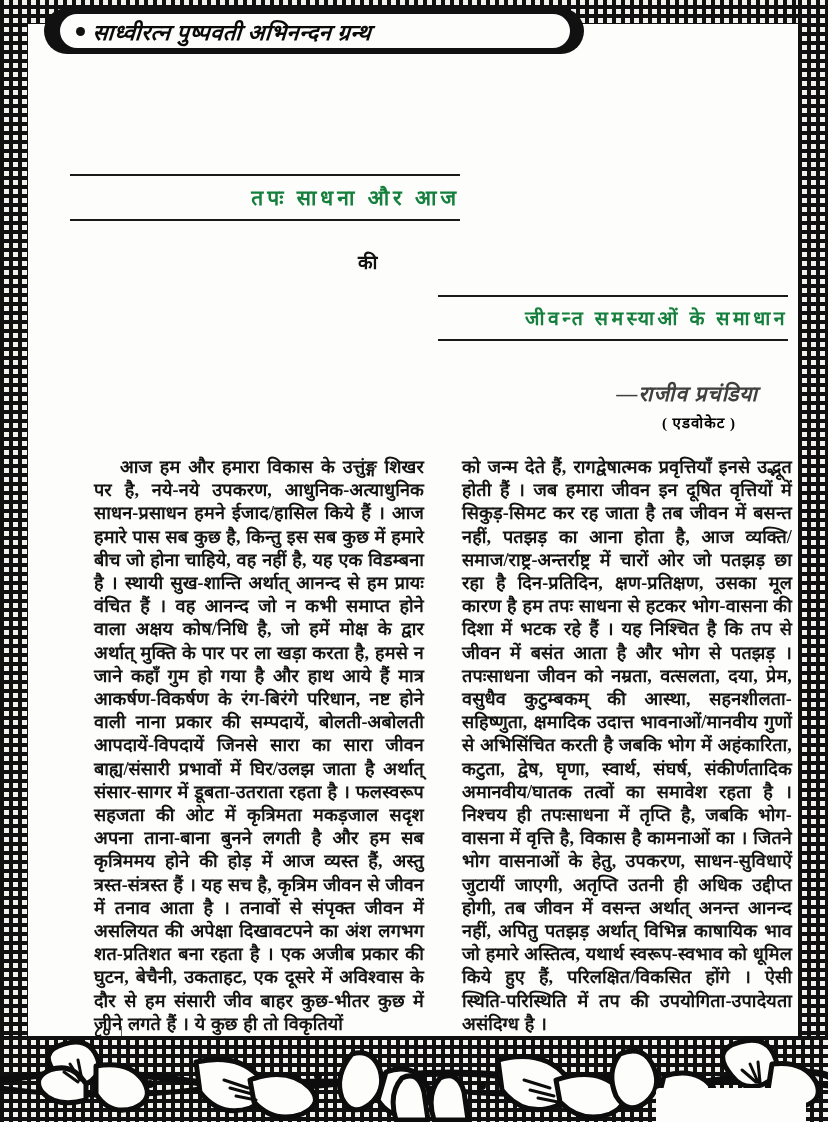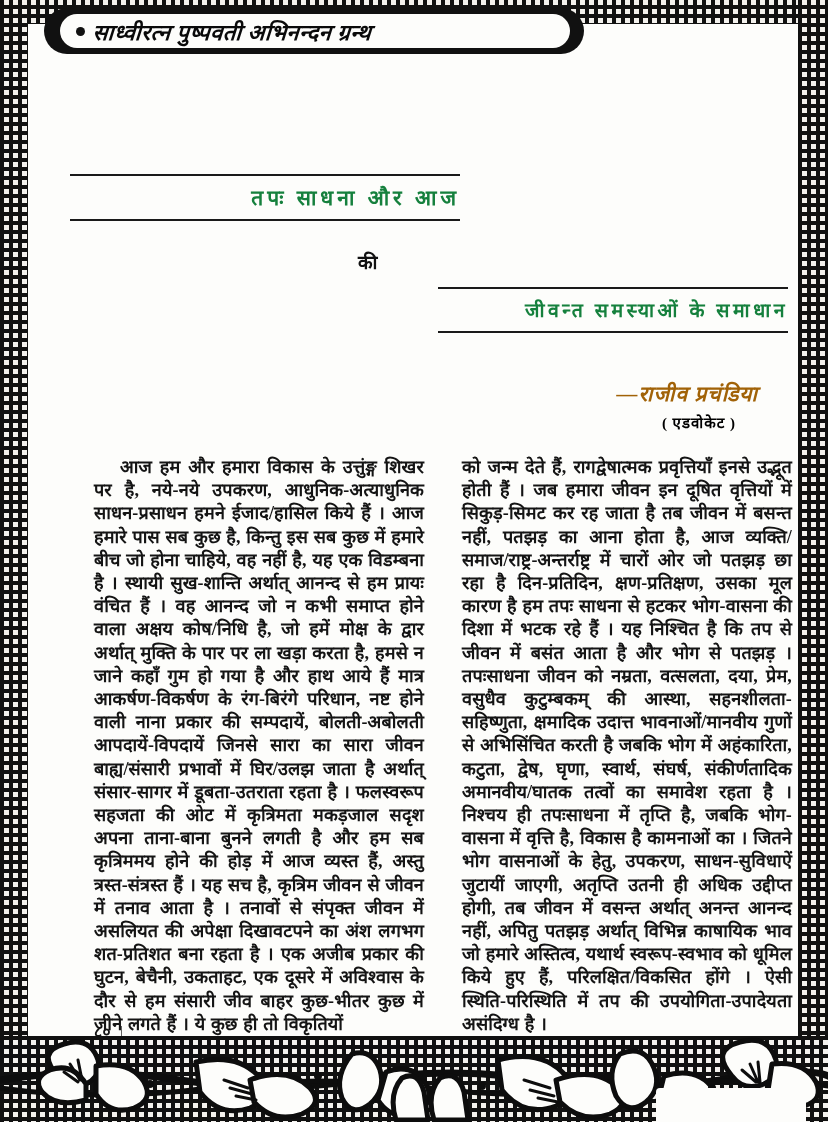--- a/index.html
+++ b/index.html
@@ -119,38 +119,38 @@
   #title-ki {
     margin-left: 330px;
     font-family: "Liberation Serif", serif;
     font-size: 19px;
     font-weight: 700;
     color: #111;
     padding-top: 28px;
     letter-spacing: 2px;
   }
 
-  #title-row-2 { margin-left: 410px; width: 350px; margin-top: 12px; }
+  #title-row-2 { margin-left: 410px; width: 350px; margin-top: 20px; }
   #title-row-2 .title-line { letter-spacing: 3.5px; font-size: 19.5px; }
 
   
   #byline {
     position: absolute;
     left: 0; top: 355px;
     width: 770px;
     text-align: right;
     padding-right: 40px;
     z-index: 4;
   }
   #byline-author {
     font-family: "Liberation Serif", serif;
     font-size: 21px;
     font-weight: 700;
     font-style: italic;
-    color: #a16207;
+    color: #404040;
     letter-spacing: 1px;
   }
   #byline-role {
     font-family: "Liberation Serif", serif;
     font-size: 15px;
     font-weight: 700;
     color: #000000;
     margin-top: 5px;
     padding-right: 22px;
     letter-spacing: 1px;

